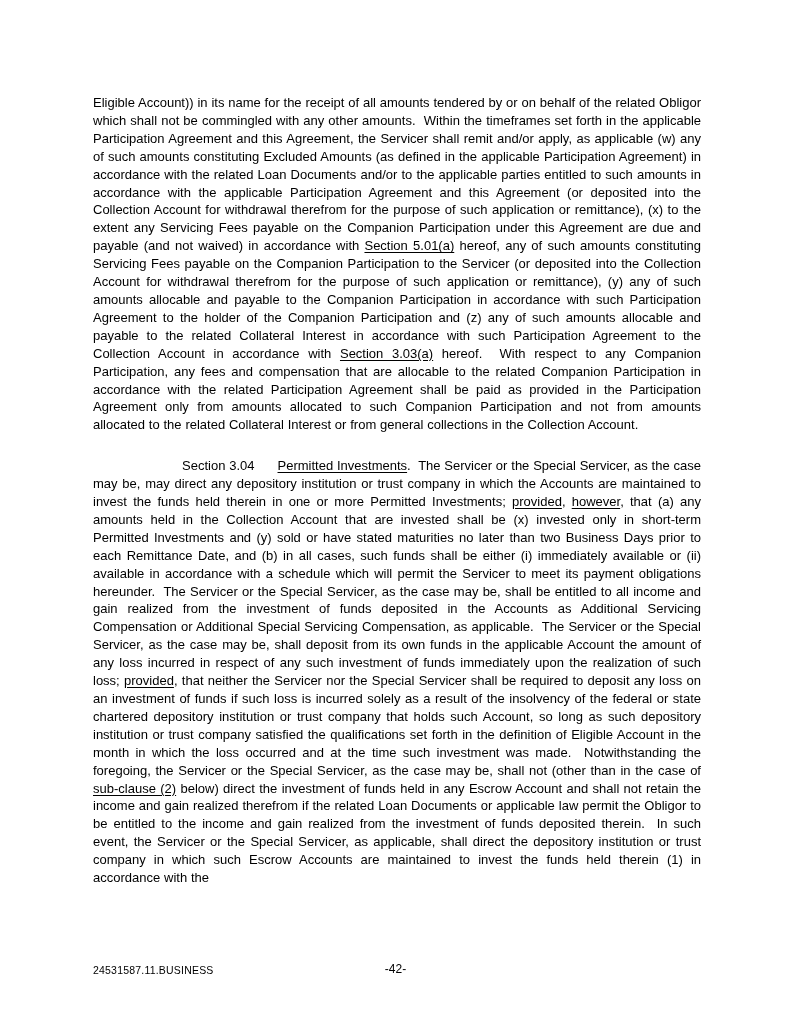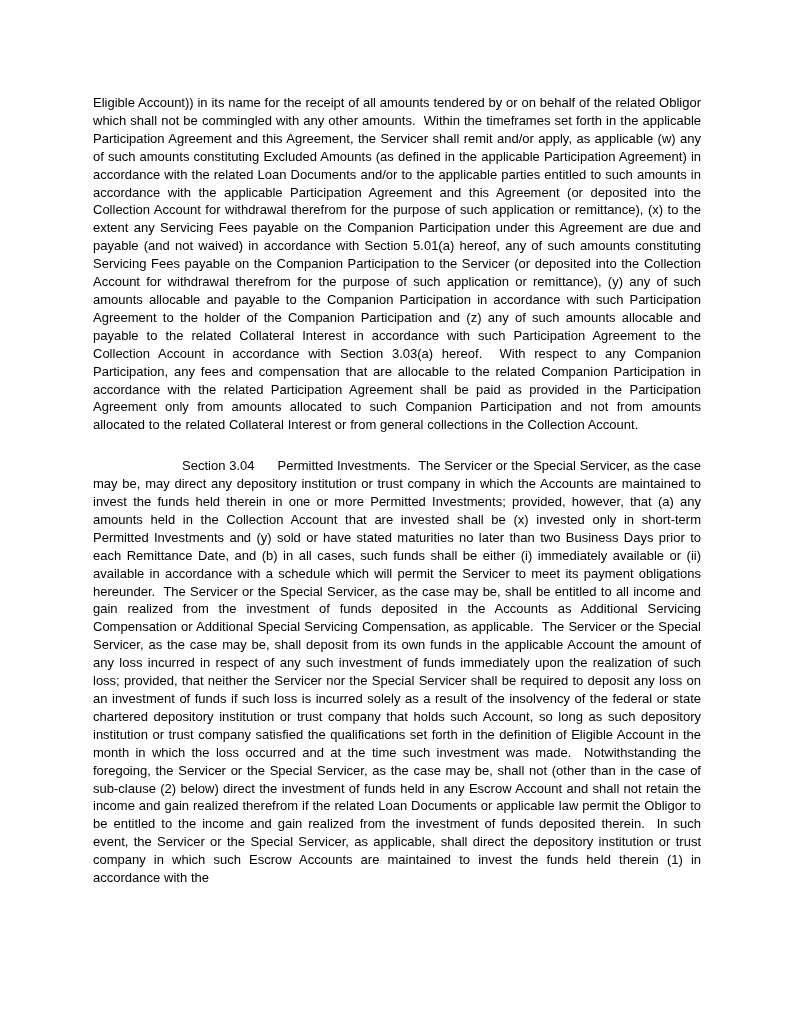--- a/index.html
+++ b/index.html
@@ -30,20 +30,21 @@
     white-space: pre-wrap;
     word-spacing: 0.2px;
   }
   p.doc-para + p.doc-para {
     margin-top: 23px;
   }
   p.doc-para.indented {
     text-indent: 89px;
   }
   .u {
+    text-decoration: underline;
     text-underline-offset: 2px;
   }
   .footer {
     position: absolute;
     left: 0;
     top: 962px;
     width: 100%;
     height: 20px;
   }
   .footer .footer-left {
@@ -62,13 +63,17 @@
   }
 </style>
 </head>
 <body>
 
 <div class="page">
   <div class="text-block">
       <p class="doc-para"><span>Eligible Account)) in its name for the receipt of all amounts tendered by or on behalf of the related Obligor which shall not be commingled with any other amounts.  Within the timeframes set forth in the applicable Participation Agreement and this Agreement, the Servicer shall remit and/or apply, as applicable (w) any of such amounts constituting Excluded Amounts (as defined in the applicable Participation Agreement) in accordance with the related Loan Documents and/or to the applicable parties entitled to such amounts in accordance with the applicable Participation Agreement and this Agreement (or deposited into the Collection Account for withdrawal therefrom for the purpose of such application or remittance), (x) to the extent any Servicing Fees payable on the Companion Participation under this Agreement are due and payable (and not waived) in accordance with </span><span class="u">Section 5.01(a)</span><span> hereof, any of such amounts constituting Servicing Fees payable on the Companion Participation to the Servicer (or deposited into the Collection Account for withdrawal therefrom for the purpose of such application or remittance), (y) any of such amounts allocable and payable to the Companion Participation in accordance with such Participation Agreement to the holder of the Companion Participation and (z) any of such amounts allocable and payable to the related Collateral Interest in accordance with such Participation Agreement to the Collection Account in accordance with </span><span class="u">Section 3.03(a)</span><span> hereof.  With respect to any Companion Participation, any fees and compensation that are allocable to the related Companion Participation in accordance with the related Participation Agreement shall be paid as provided in the Participation Agreement only from amounts allocated to such Companion Participation and not from amounts allocated to the related Collateral Interest or from general collections in the Collection Account.</span></p>
       <p class="doc-para indented"><span>Section 3.04      </span><span class="u">Permitted Investments</span><span>.  The Servicer or the Special Servicer, as the case may be, may direct any depository institution or trust company in which the Accounts are maintained to invest the funds held therein in one or more Permitted Investments; </span><span class="u">provided</span><span>, </span><span class="u">however</span><span>, that (a) any amounts held in the Collection Account that are invested shall be (x) invested only in short-term Permitted Investments and (y) sold or have stated maturities no later than two Business Days prior to each Remittance Date, and (b) in all cases, such funds shall be either (i) immediately available or (ii) available in accordance with a schedule which will permit the Servicer to meet its payment obligations hereunder.  The Servicer or the Special Servicer, as the case may be, shall be entitled to all income and gain realized from the investment of funds deposited in the Accounts as Additional Servicing Compensation or Additional Special Servicing Compensation, as applicable.  The Servicer or the Special Servicer, as the case may be, shall deposit from its own funds in the applicable Account the amount of any loss incurred in respect of any such investment of funds immediately upon the realization of such loss; </span><span class="u">provided</span><span>, that neither the Servicer nor the Special Servicer shall be required to deposit any loss on an investment of funds if such loss is incurred solely as a result of the insolvency of the federal or state chartered depository institution or trust company that holds such Account, so long as such depository institution or trust company satisfied the qualifications set forth in the definition of Eligible Account in the month in which the loss occurred and at the time such investment was made.  Notwithstanding the foregoing, the Servicer or the Special Servicer, as the case may be, shall not (other than in the case of </span><span class="u">sub-clause (2)</span><span> below) direct the investment of funds held in any Escrow Account and shall not retain the income and gain realized therefrom if the related Loan Documents or applicable law permit the Obligor to be entitled to the income and gain realized from the investment of funds deposited therein.  In such event, the Servicer or the Special Servicer, as applicable, shall direct the depository institution or trust company in which such Escrow Accounts are maintained to invest the funds held therein (1) in accordance with the</span></p>
     </div>
+  <div class="footer">
+    <span class="footer-left">24531587.11.BUSINESS</span>
+    <span class="footer-center">-42-</span>
+  </div>
 </div>
 
 </body></html>

